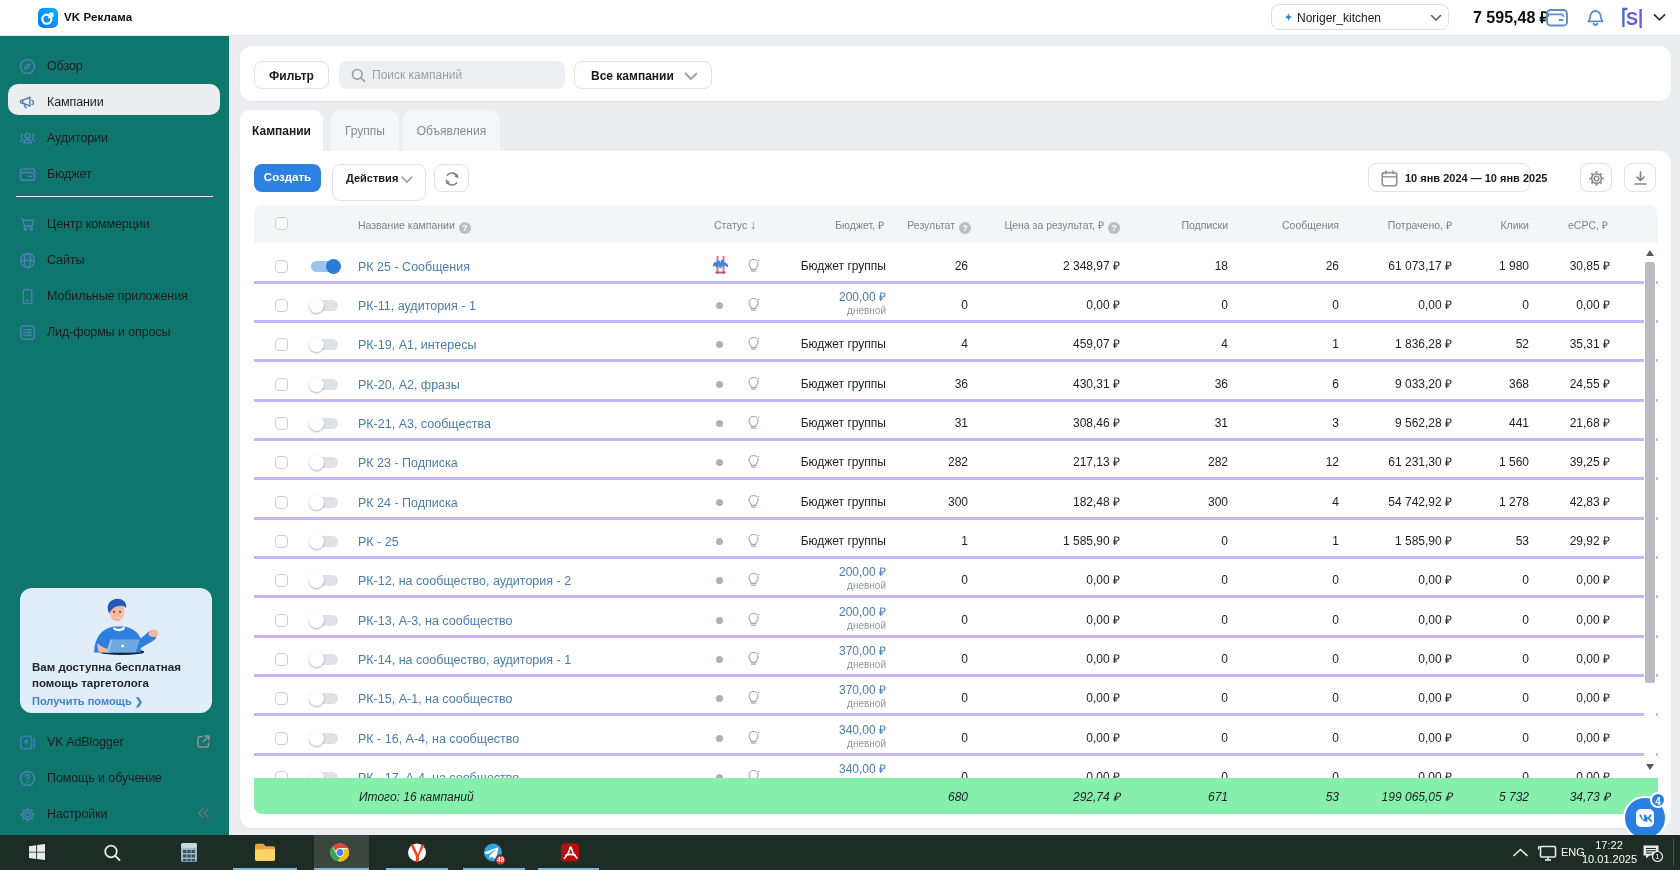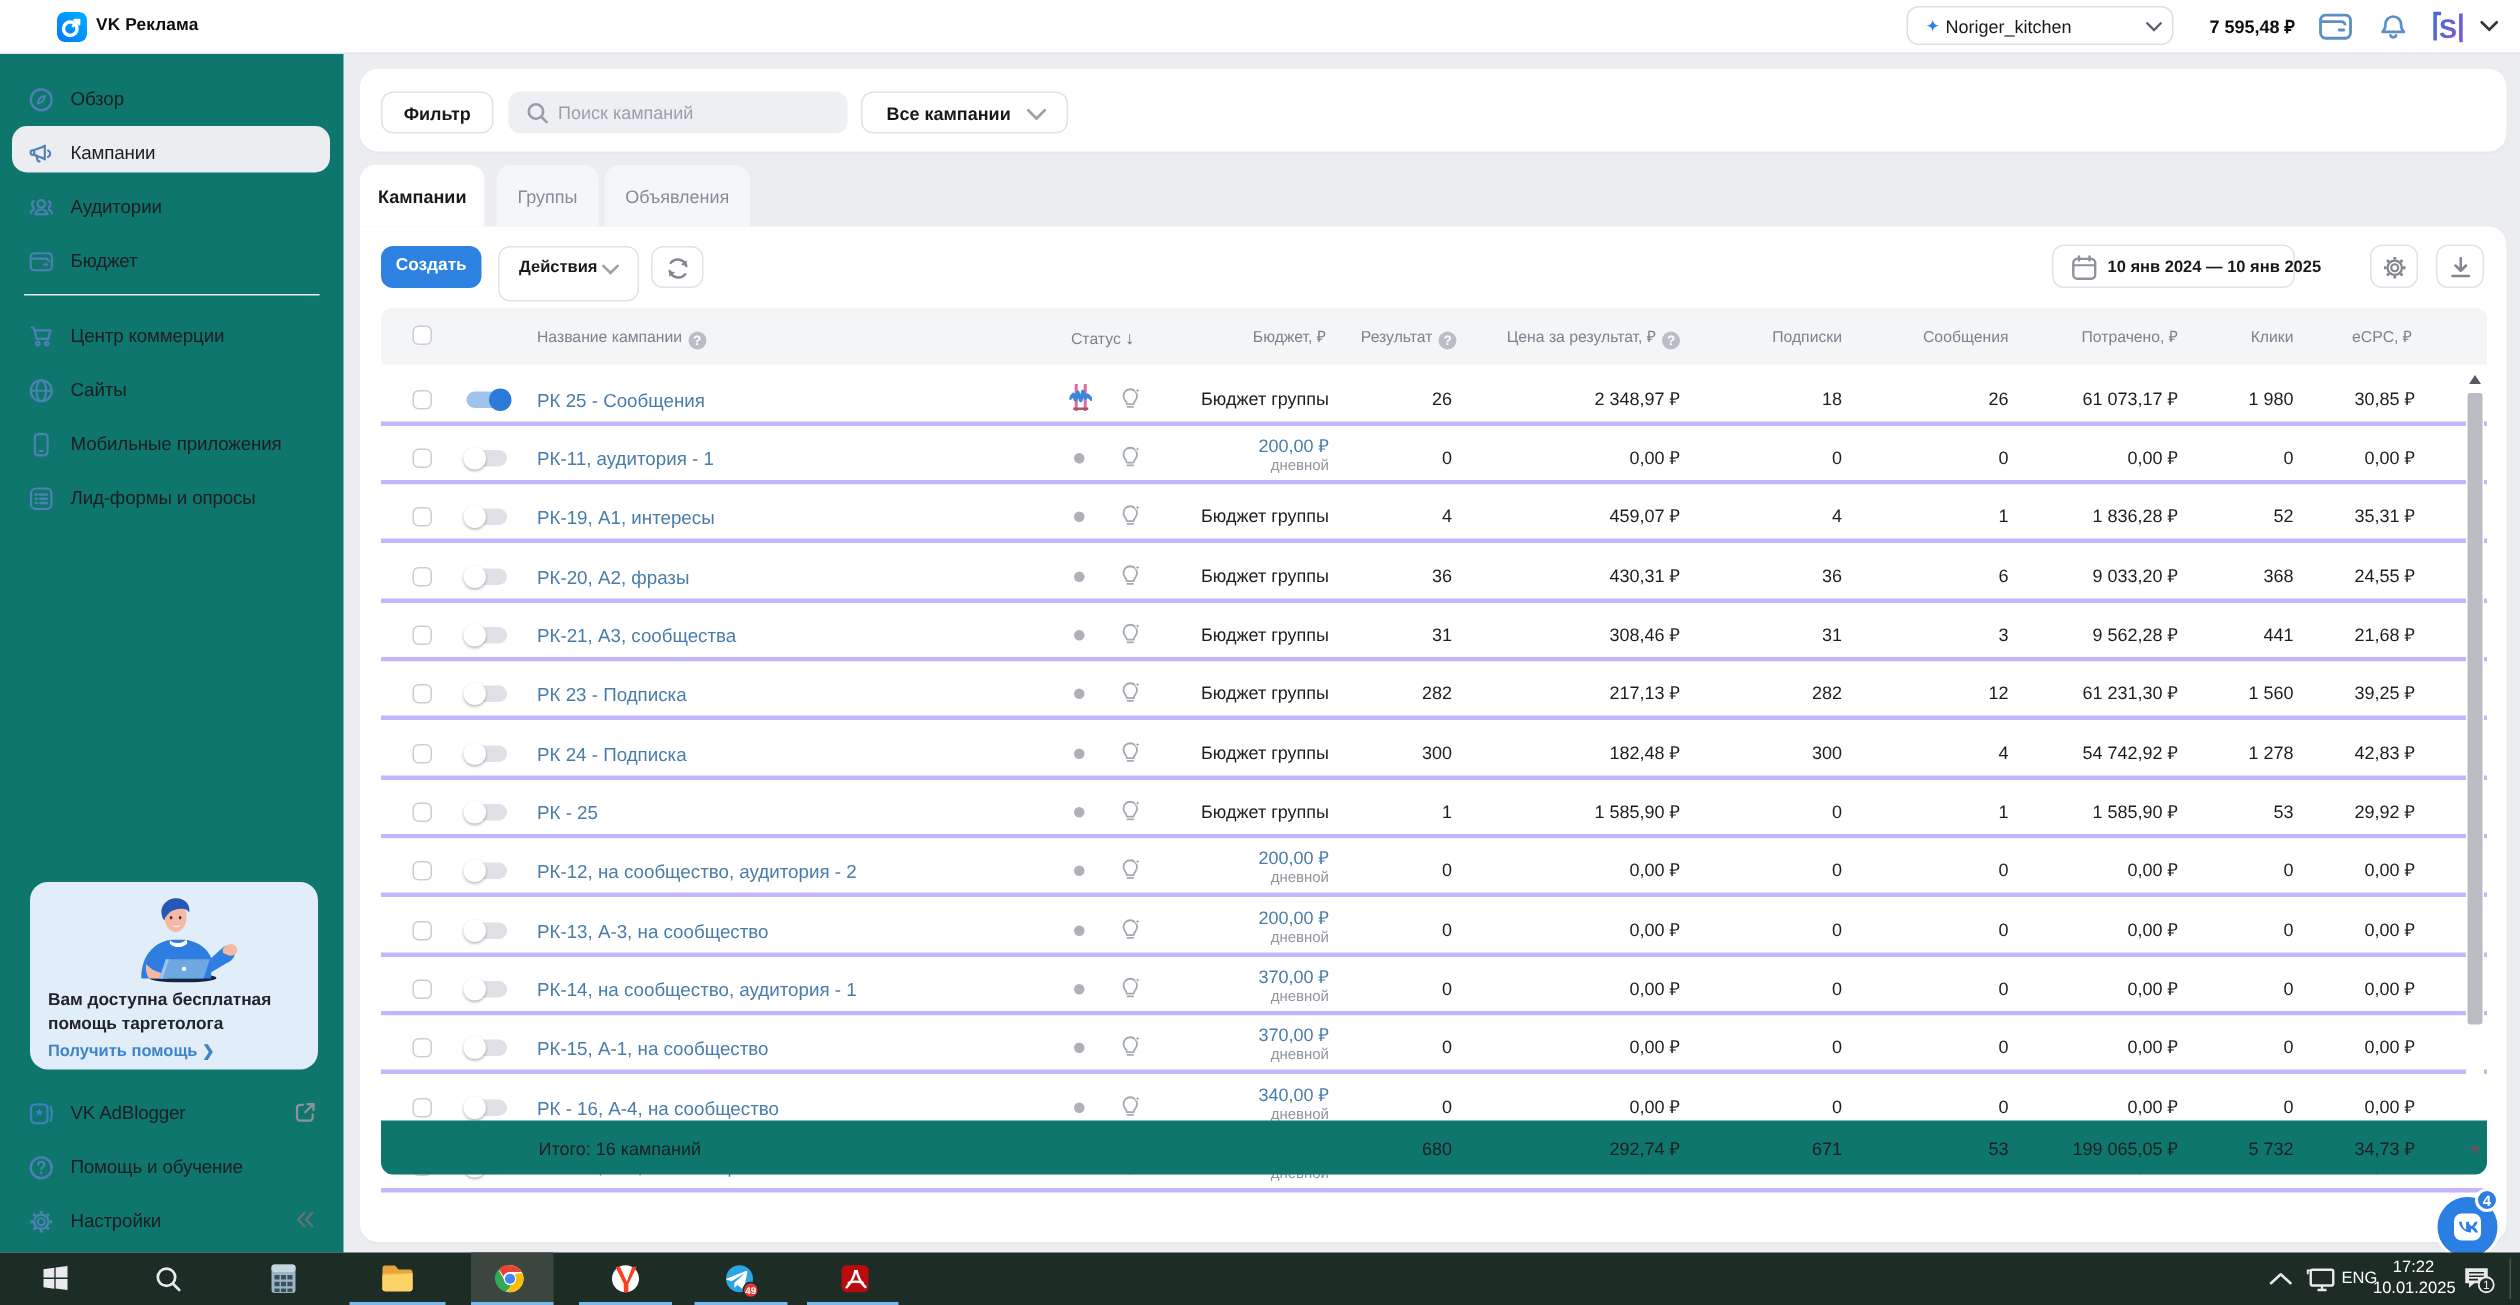--- a/index.html
+++ b/index.html
@@ -8,21 +8,21 @@
   body { background:#ecedf1; position:relative; }
 
   
   #topbar { position:absolute; left:0; top:0; width:1680px; height:36px; background:#fff; border-bottom:1px solid #e5e6ea; z-index:30; }
   #logo { position:absolute; left:38px; top:8px; width:20px; height:20px; border-radius:5px; }
   #logotext { position:absolute; left:64px; top:11px; font-size:11.5px; font-weight:700; color:#0b0d10; letter-spacing:.1px; }
   #cabpill { position:absolute; left:1271px; top:4px; width:178px; height:26px; border:1px solid #dcdfe3; border-radius:8px; background:#fff; }
   #cabpill .spark { position:absolute; left:10px; top:6px; width:13px; height:13px; }
   #cabpill .nm { position:absolute; left:25px; top:6px; font-size:12px; color:#17191d; }
   #cabpill .chev { position:absolute; right:6px; top:9px; }
-  #balance { position:absolute; left:1473px; top:11px; font-size:12px; line-height:14px; font-weight:700; color:#0b0d10; }
+  #balance { position:absolute; left:1473px; top:11px; font-size:16px; line-height:14px; font-weight:700; color:#0b0d10; }
   #walleticon { position:absolute; left:1546px; top:9px; }
   #bellicon { position:absolute; left:1586px; top:9px; }
   #avatar { position:absolute; left:1620px; top:6px; width:24px; height:24px; }
   #hdrchev { position:absolute; left:1653px; top:13px; }
 
   
   #sidebar { position:absolute; left:0; top:36px; width:229px; height:799px; background:#0f766e; z-index:10; }
   .nav-item { position:absolute; left:0; width:229px; height:32px; }
   .nav-item .ic { position:absolute; left:19px; top:7px; width:17px; height:17px; }
   .nav-item .tx { position:absolute; left:47px; top:8px; font-size:12.5px; color:#1b1d21; letter-spacing:-.1px; white-space:nowrap; }
@@ -88,21 +88,21 @@
   .c-res  { right:690px; top:13px; }
   .c-price{ right:538px; top:13px; }
   .c-sub  { right:430px; top:13px; }
   .c-msg  { right:319px; top:13px; }
   .c-spent{ right:206px; top:13px; }
   .c-click{ right:129px; top:13px; }
   .c-ecpc { right:48px;  top:13px; }
   .hc { position:absolute; top:13px; line-height:14px; white-space:nowrap; }
   .qi { display:inline-block; width:12px; height:12px; border-radius:50%; background:#b9bdc4; color:#fff; font-size:9px; font-weight:700; text-align:center; line-height:12px; vertical-align:-2px; margin-left:4px; }
 
-  #tfoot { position:absolute; left:14px; top:596px; width:1404px; height:36px; background:#0f766e; border-radius:0 0 8px 8px; z-index:5; }
+  #tfoot { position:absolute; left:14px; top:627px; width:1404px; height:36px; background:#86efac; border-radius:0 0 8px 8px; z-index:5;font-style:italic; }
   #tfoot .cell { top:11px; }
 
   
   #sbar { position:absolute; left:1404px; top:95px; width:12px; height:529px; background:#fff; z-index:4; }
   #sthumb { position:absolute; left:1405px; top:111px; width:10px; height:421px; background:#b9bcc2; border-radius:2px; z-index:6; }
   .sarr { position:absolute; left:1406px; width:0; height:0; border-left:4px solid transparent; border-right:4px solid transparent; z-index:6; }
 
   
   #vkbub { position:absolute; left:1623px; top:796px; width:44px; height:44px; border-radius:50%; background:#2b7fe3; border:2px solid #fff; z-index:20; }
   #vkbadge { position:absolute; left:1650px; top:792px; width:16px; height:16px; border-radius:50%; background:#2b7fe3; border:2px solid #fff; z-index:21; color:#fff; font-size:10px; font-weight:700; text-align:center; line-height:16px; }

